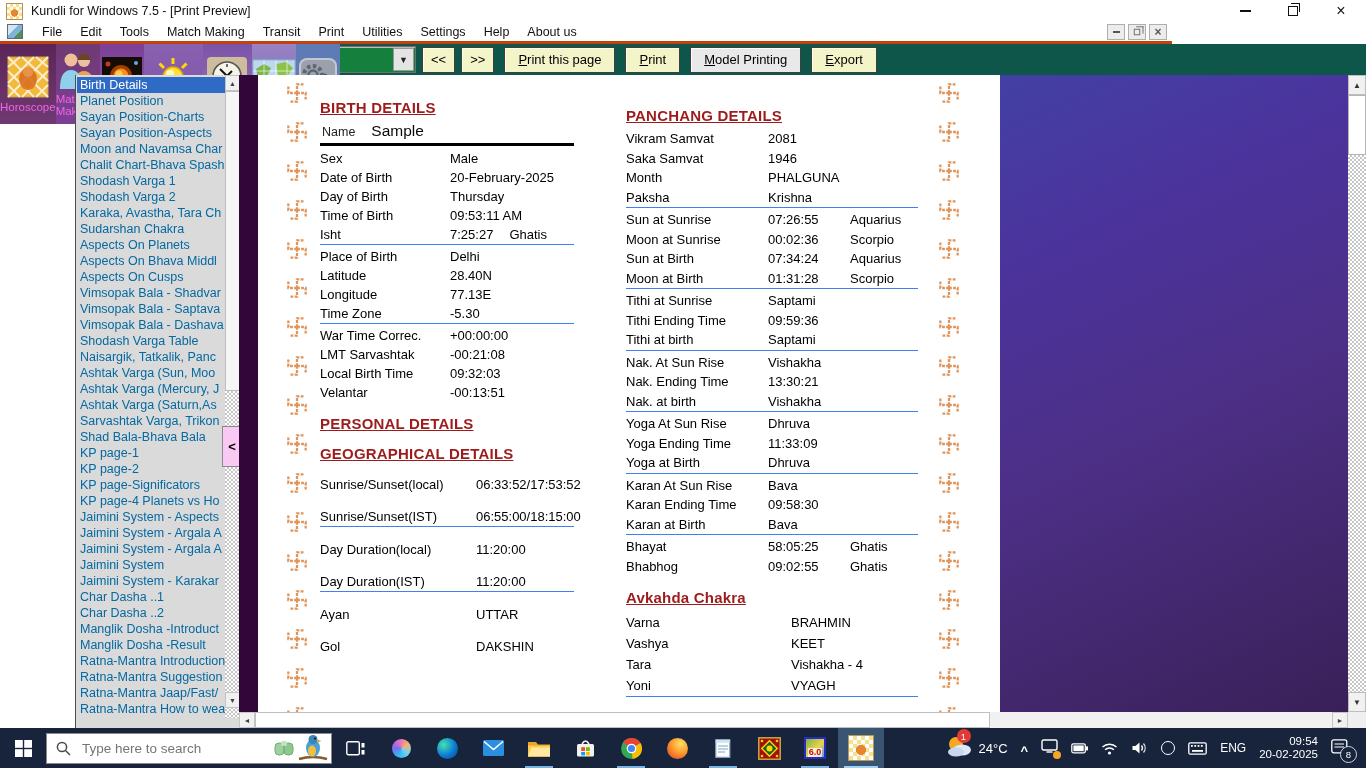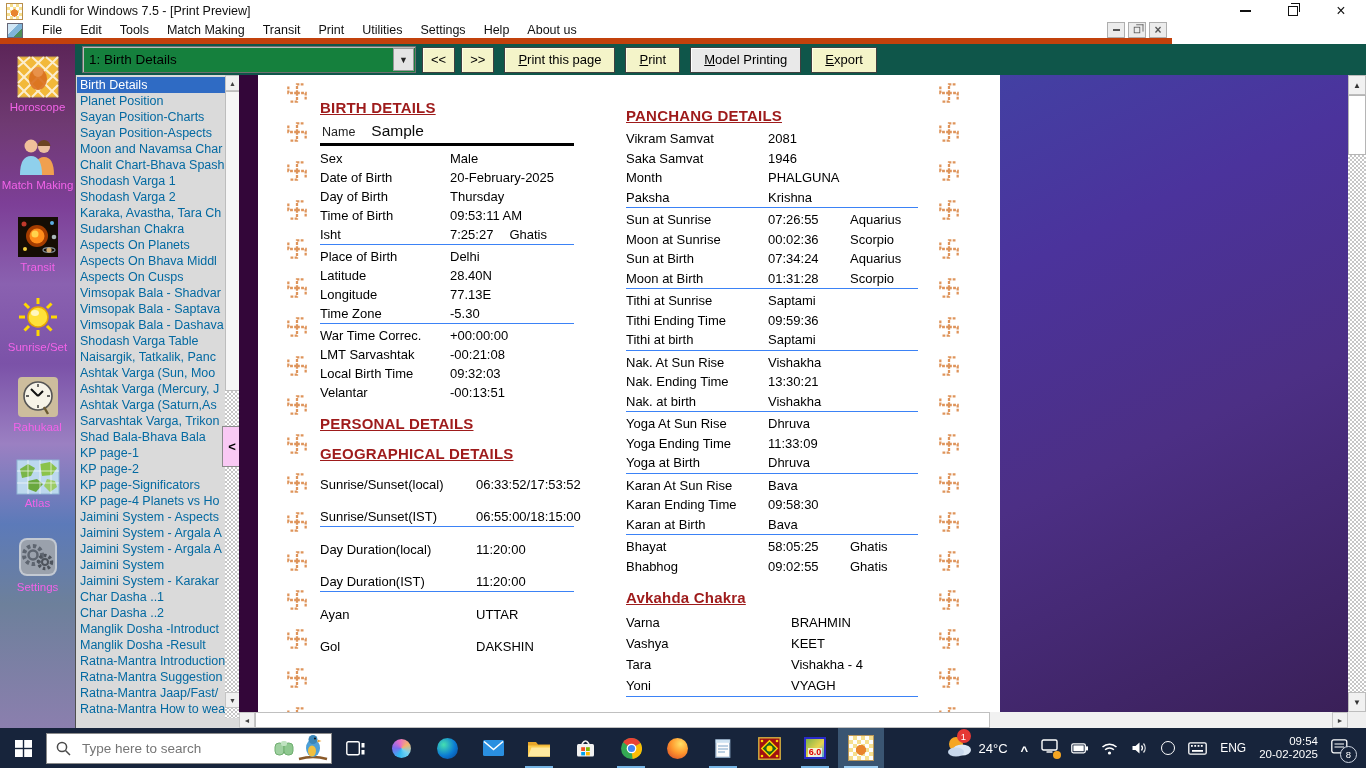--- a/index.html
+++ b/index.html
@@ -12,41 +12,41 @@
            background:radial-gradient(circle at 50% 60%, #e8842e 0 30%, transparent 32%),
            repeating-conic-gradient(#f6df8e 0% 25%, #fdfdfd 0% 50%);background-size:100%,6px 6px;}
   .title-text{font-size:12.5px;color:#101010;}
   .win-controls{margin-left:auto;display:flex;align-items:center;gap:34px;margin-right:18px;}
   .wc{width:14px;height:14px;display:flex;align-items:center;justify-content:center;}
   .glyph-min{width:11px;height:2px;background:#111;}
   .glyph-restore{width:8px;height:8px;border:1px solid #111;position:relative;}
   .glyph-restore::before{content:'';position:absolute;left:2px;top:-4px;width:8px;height:8px;border:1px solid #111;border-left:none;border-bottom:none;}
   .glyph-close{font-size:16px;line-height:14px;color:#111;}
   
-  .menubar{left:0;top:22px;width:1172px;height:22px;background:#fff;display:flex;align-items:center;border-bottom:6px solid #c2410c;box-sizing:border-box;}
+  .menubar{left:0;top:22px;width:1172px;height:22px;background:#fff;display:flex;align-items:center;border-bottom:3px solid #c2410c;box-sizing:border-box;}
   .menu-ico{width:14px;height:13px;margin:0 10px 0 7px;border:1px solid #667;background:linear-gradient(135deg,#cfe6f5 0 40%,#7fb4d8 40% 70%,#4e8f5a 70%);}
   .menu-item{font-size:12.5px;color:#111;padding:2px 9px;}
   .mdi-controls{margin-left:auto;display:flex;gap:3px;margin-right:5px;}
   .mdi-btn{width:16px;height:14px;background:#ececec;border:1px solid #aeaeae;display:flex;align-items:center;justify-content:center;}
   .mdi-btn .glyph-min{width:7px;height:2px;background:#555;}
   .mdi-btn .glyph-restore{width:6px;height:6px;border-color:#555;transform:scale(.8);}
   .mdi-btn .glyph-restore::before{border-color:#555;}
   .mdi-btn .glyph-close{font-size:12px;color:#555;font-weight:bold;line-height:10px;}
   
   .toolbar{left:75px;top:44px;width:1291px;height:31px;background:#0f564a;display:flex;align-items:center;padding-left:7px;box-sizing:border-box;}
   .combo{width:332px;height:25px;background:#15803d;border:1px solid #6f6f6f;box-shadow:inset 1px 1px 0 #bbb;display:flex;align-items:center;}
   .combo-text{font-size:13.5px;color:#000;padding-left:6px;flex:1;}
   .combo-btn{width:19px;height:21px;margin-right:1px;background:#e4e4e4;border:1px solid #979797;display:flex;align-items:center;justify-content:center;font-size:9px;color:#222;}
   .tbtn{height:26px;background:#f4f4c9;border:1px solid #3f3f3f;box-shadow:inset 1px 1px 0 #fffce8;
         font-size:13px;color:#000;display:flex;align-items:center;padding:0 13px;margin-left:6px;font-family:"Liberation Sans",sans-serif;}
   .tbtn.narrow{padding:0 8px;}
   .tbtn.gray{background:#e9e9e9;box-shadow:inset 1px 1px 0 #fff;}
   .tbtn.gap{margin-left:10px;}
   
-  .sidebar{left:0;top:44px;width:75px;height:684px;display:flex;flex-direction:column;}
+  .sidebar{left:0;top:44px;width:75px;height:684px;display:flex;flex-direction:row;}
   .side-item{height:80px;display:flex;flex-direction:column;align-items:center;justify-content:center;gap:2px;}
   .side-label{font-size:11.5px;color:#f263e8;}
   .s1{background:linear-gradient(#5c2558,#6f3a72);}
   .s2{background:linear-gradient(#6f3a72,#7d3f97);}
   .s3{background:linear-gradient(#7d3f97,#8a61b0);}
   .s4{background:linear-gradient(#8a61b0,#7b52a8);}
   .s5{background:linear-gradient(#7b52a8,#9b80c2);}
   .s6{background:linear-gradient(#9b80c2,#5c7ab9);}
   .s7{background:linear-gradient(#5c7ab9,#6d809b);}
   .side-fill{flex:1;background:linear-gradient(#6d809b,#8b7fae);}

